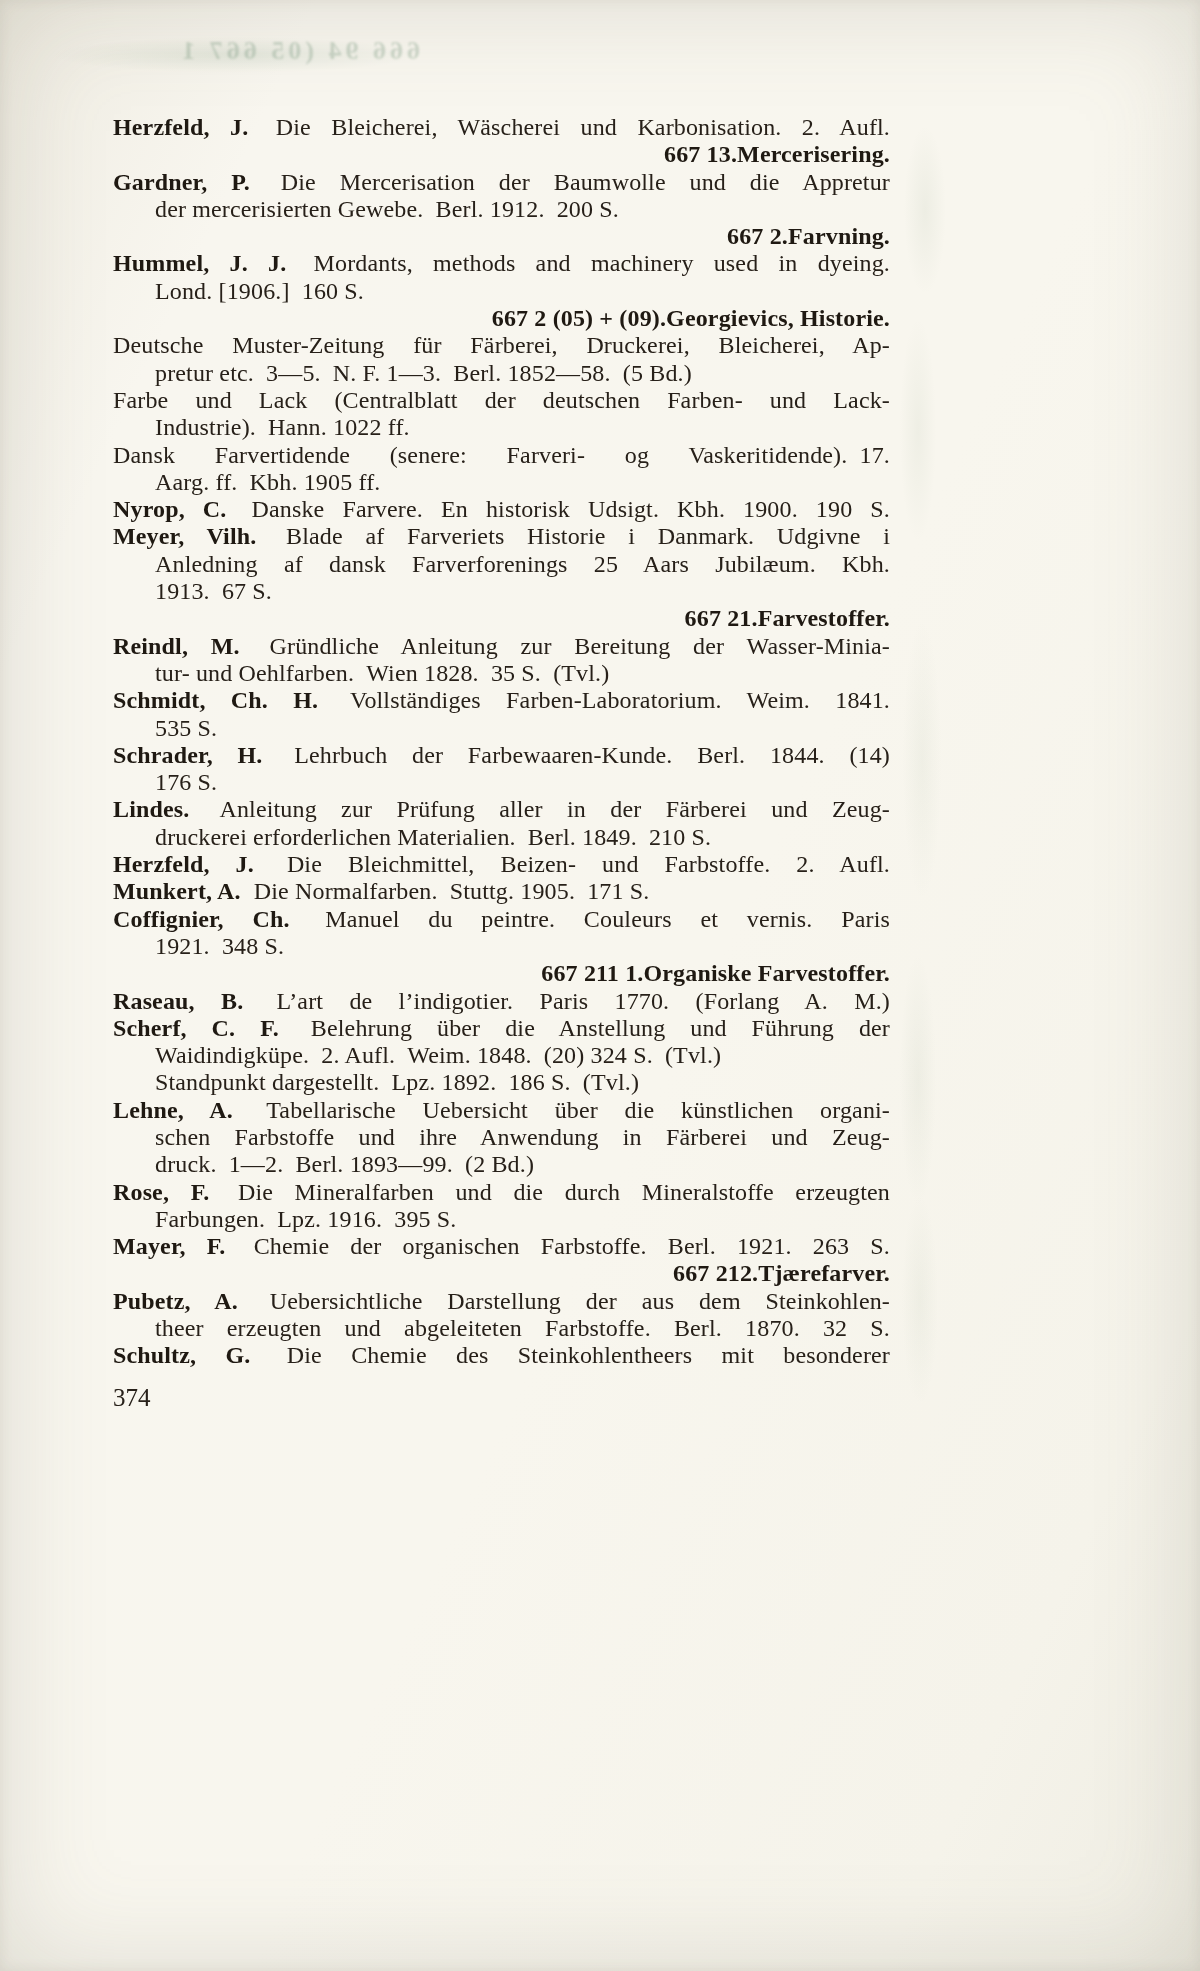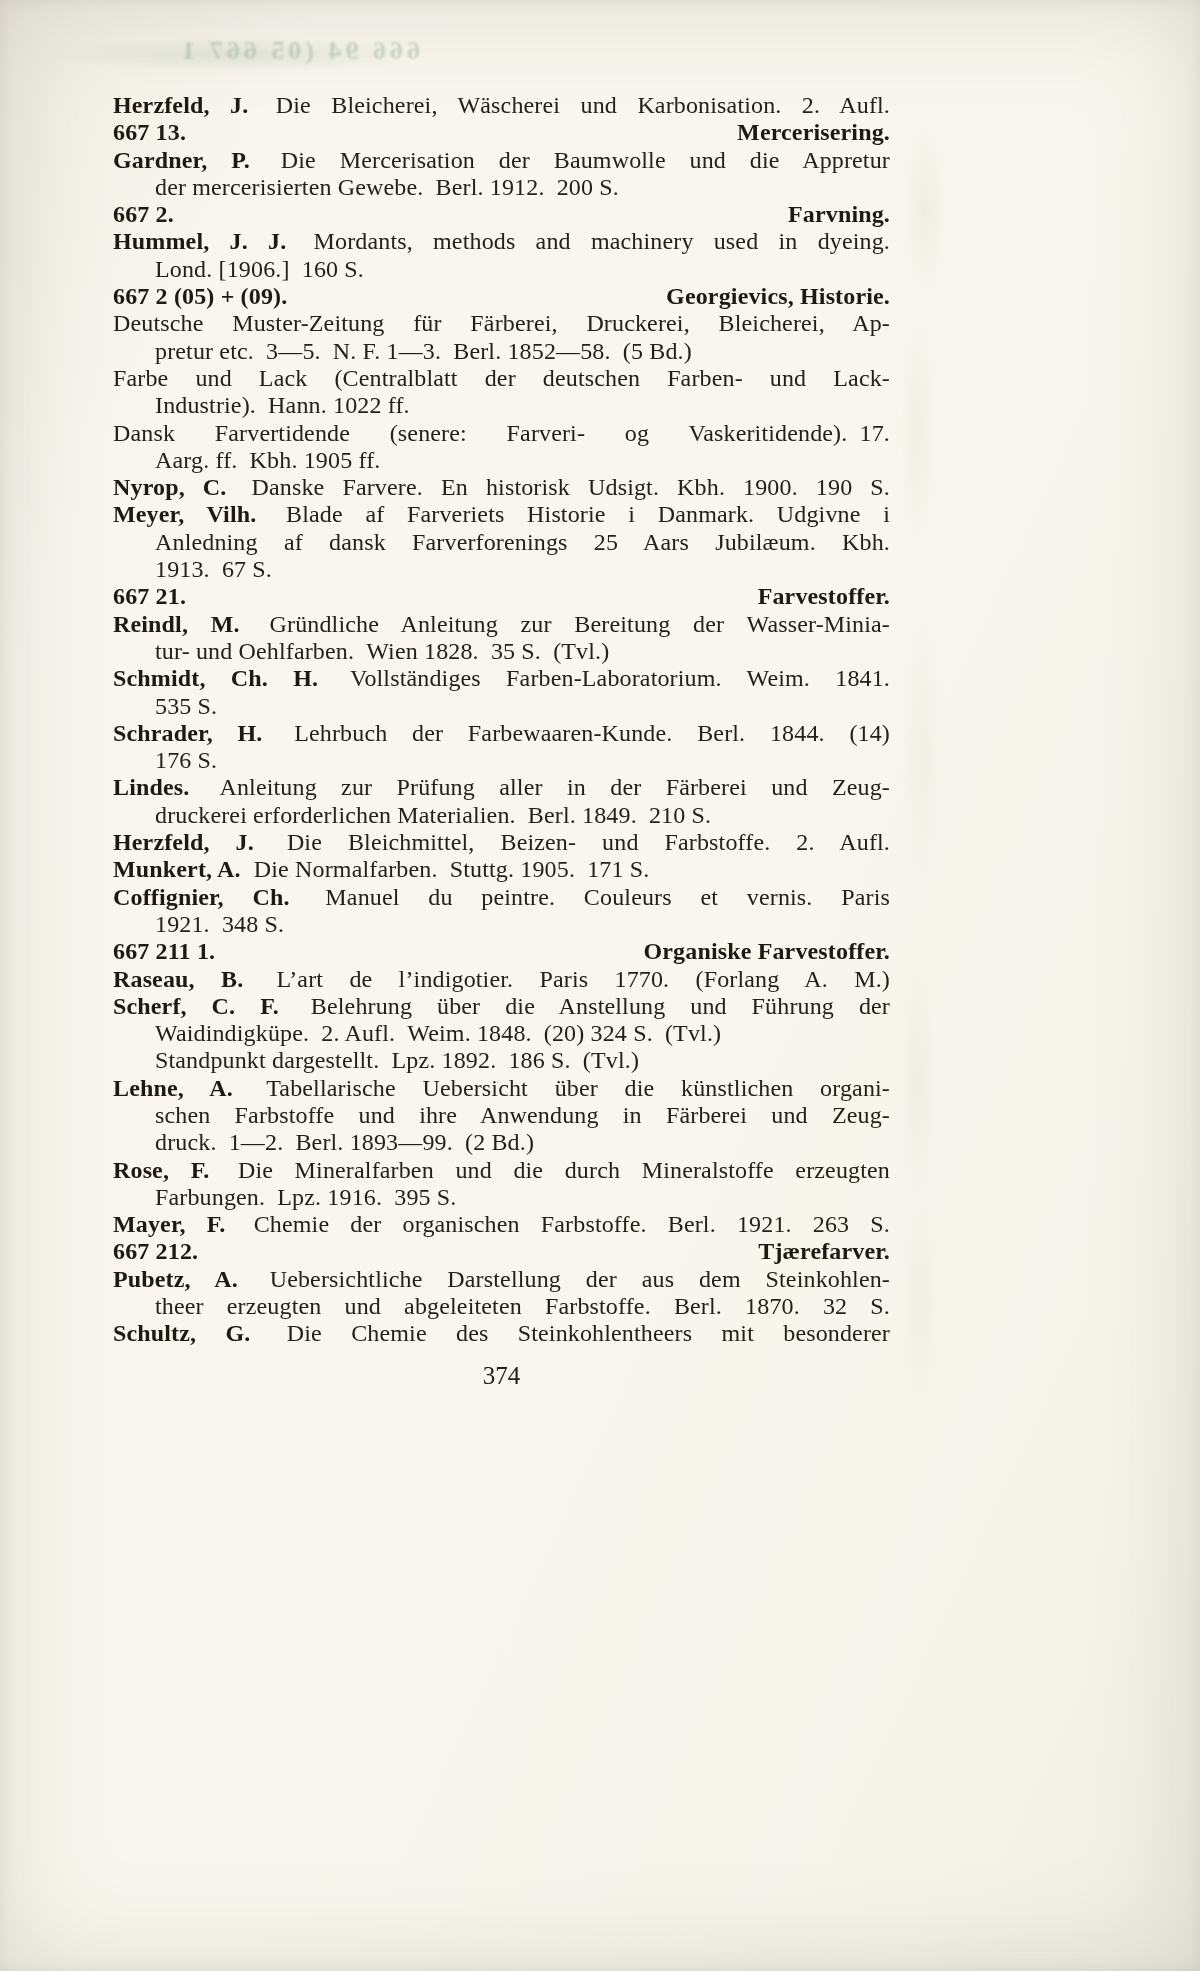--- a/index.html
+++ b/index.html
@@ -44,21 +44,21 @@
     font-size: 26px;
     letter-spacing: 4px;
     color: rgba(110, 142, 116, 0.30);
     transform: scaleX(-1);
     filter: blur(1.3px);
     white-space: nowrap;
   }
   .text-block {
     position: absolute;
     left: 113px;
-    top: 92px;
+    top: 114px;
     width: 777px;
   }
   .line {
     font-size: 24px;
     line-height: 27.3px;
     letter-spacing: 0.15px;
   }
   .line.justify {
     text-align: justify;
     text-align-last: justify;
@@ -66,27 +66,27 @@
   .line.indent {
     padding-left: 42px;
   }
   .lead {
     font-weight: bold;
     color: #1f1912;
     margin-right: 7px;
   }
   .line.section {
     display: flex;
-    justify-content: space-between;
+    justify-content: flex-end;
     font-weight: bold;
     color: #1f1912;
   }
   .page-number {
     margin-top: 14px;
-    text-align: center;
+    text-align: left;
     font-size: 25px;
     color: #272019;
   }
 </style>
 </head>
 <body>
 
 <div class="sheet">
 
   <div class="showthrough">666 94 (05  667 1</div>

